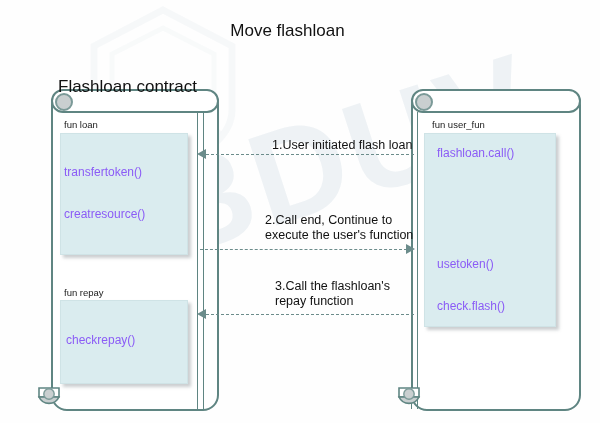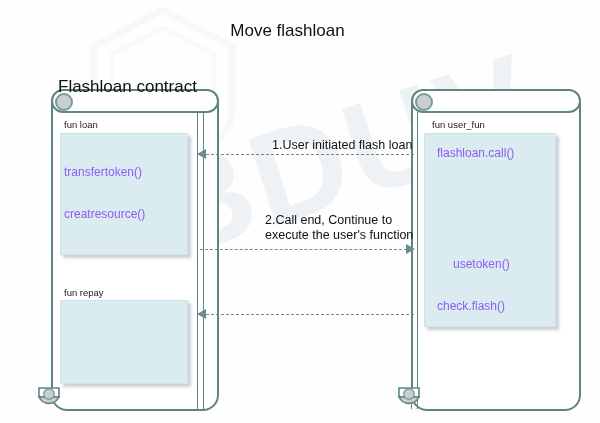--- a/index.html
+++ b/index.html
@@ -175,21 +175,21 @@
     position: absolute;
     font-size: 12px;
     color: #8b5cf6;
     white-space: nowrap;
     z-index: 6;
   }
   .method.m-transfertoken  { left: 64px;  top: 165px; }
   .method.m-creatresource  { left: 64px;  top: 207px; }
   .method.m-checkrepay     { left: 66px;  top: 333px; }
   .method.m-flashloancall  { left: 437px; top: 146px; }
-  .method.m-usetoken       { left: 437px; top: 257px; margin-left: 16px; }
+  .method.m-usetoken       { left: 437px; top: 257px; }
   .method.m-checkcall      { left: 437px; top: 299px; }
 
   
   .msg-line {
     position: absolute;
     height: 0;
     border-top: 1.5px dashed #6b8c8b;
     z-index: 5;
   }
   .arrowhead {
@@ -272,20 +272,21 @@
   <div class="lifeline l1"></div>
   <div class="lifeline l2"></div>
 
   <div class="fun-label loan">fun loan</div>
   <div class="activation loan"></div>
   <div class="method m-transfertoken">transfertoken()</div>
   <div class="method m-creatresource">creatresource()</div>
 
   <div class="fun-label repay">fun repay</div>
   <div class="activation repay"></div>
+  <div class="method m-checkrepay">checkrepay()</div>
 
   <div class="contract-box right"></div>
   <div class="scroll-top right"></div>
   <div class="scroll-knob tl-right"></div>
   <svg class="scroll-bottom right" viewBox="0 0 24 24">
     <path d="M2 2 L22 2 L22 11 L2 11 Z" fill="#ffffff" stroke="#5f8582" stroke-width="1.6"></path>
     <path d="M2 11 A11 11 0 0 0 22 11 Z" fill="#c9cfd0" stroke="#5f8582" stroke-width="1.6"></path>
     <circle cx="12" cy="8" r="5.2" fill="#c9cfd0" stroke="#7b9a98" stroke-width="1.4"></circle>
   </svg>
 
@@ -302,14 +303,16 @@
   <div class="arrowhead left m1-head"></div>
   <div class="msg-label m1-label">1.User initiated flash loan</div>
 
   <div class="msg-line m2-line"></div>
   <div class="arrowhead right m2-head"></div>
   <div class="msg-label m2-label">2.Call end, Continue to
 execute the user's function</div>
 
   <div class="msg-line m3-line"></div>
   <div class="arrowhead left m3-head"></div>
+  <div class="msg-label m3-label">3.Call the flashloan's
+repay function</div>
 
 </div>
 
 </body></html>

